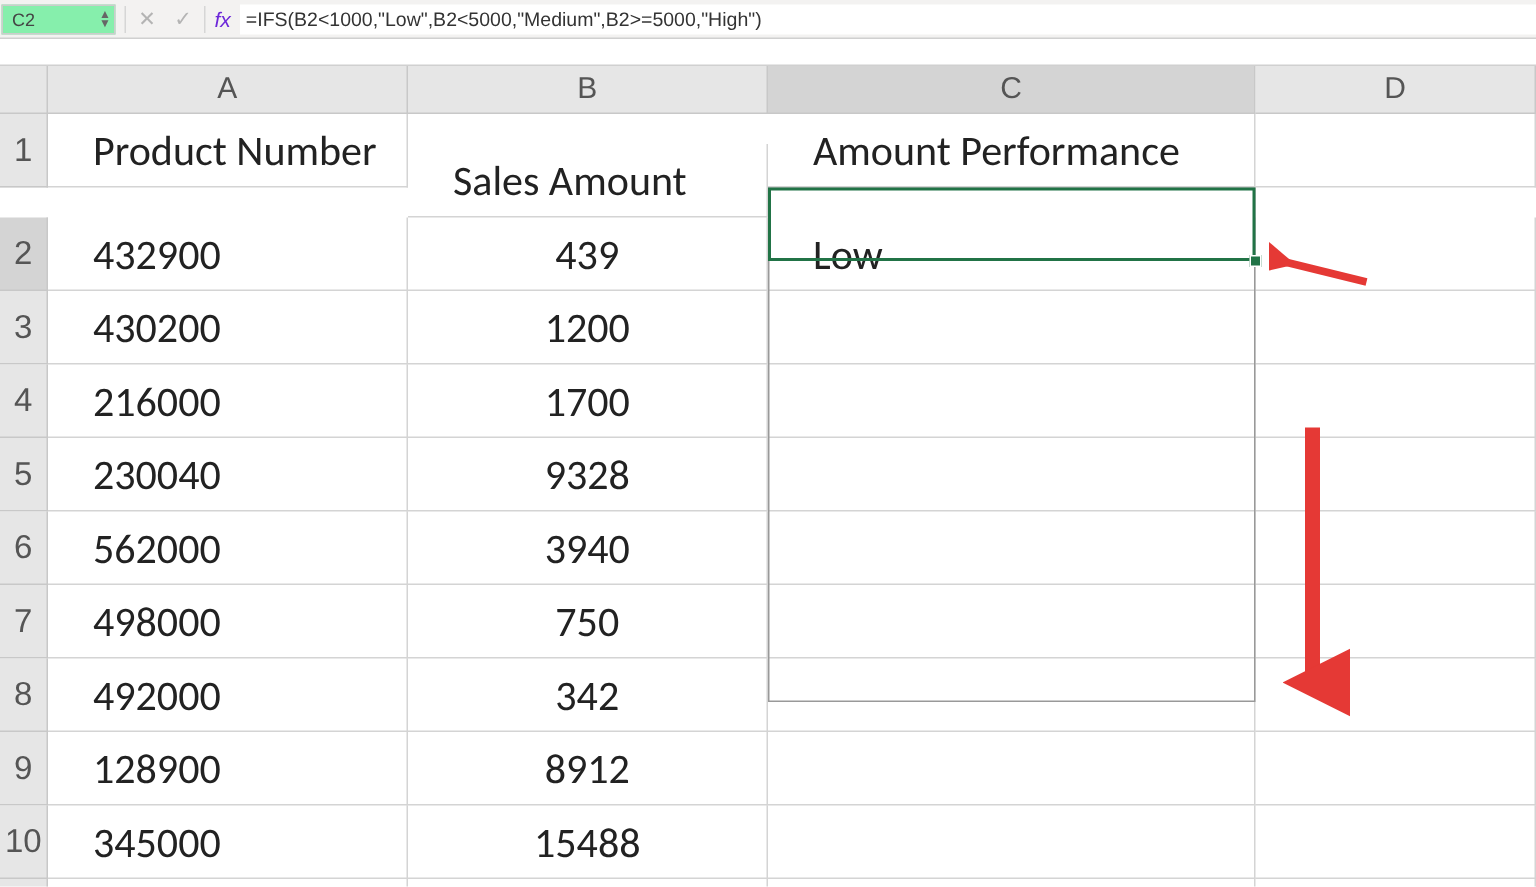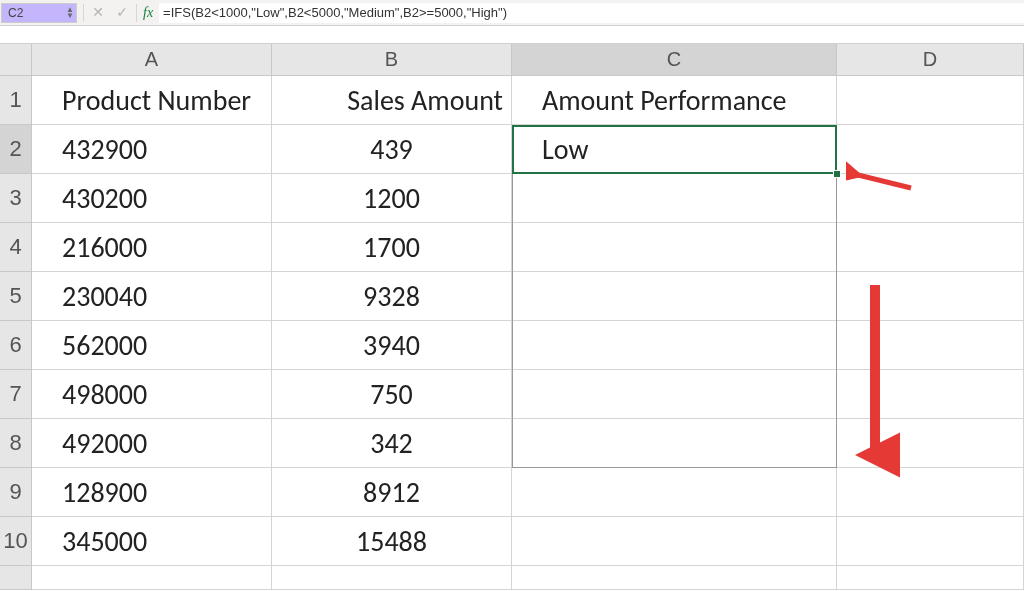--- a/index.html
+++ b/index.html
@@ -16,21 +16,21 @@
     height: 26px;
     background: #f3f2f1;
     border-bottom: 1px solid #d0d0d0;
     display: flex;
     align-items: center;
     font-size: 12px;
   }
   .name-box {
     width: 76px;
     height: 20px;
-    background: #c4b5fd;
+    background: #86efac;
     border: 1px solid #ccc;
     margin: 0 4px 0 1px;
     display: flex;
     align-items: center;
     justify-content: space-between;
     padding: 0 2px 0 6px;
     font-family: Arial, sans-serif;
     font-size: 12px;
     color: #444;
   }
@@ -51,22 +51,22 @@
     font-size: 14px;
   }
   .fb-sep {
     width: 1px;
     height: 18px;
     background: #d6d6d6;
     margin: 0 2px;
   }
   .fx-label {
     font-style: italic;
-    font-family: Liberation Serif, serif;
-    color: #15803d;
+    font-family: Liberation Sans, sans-serif;
+    color: #6d28d9;
     font-size: 14px;
     margin: 0 6px 0 4px;
   }
   .formula-input {
     flex: 1;
     height: 20px;
     background: #fff;
     border: none;
     font-size: 13px;
     font-family: 'Segoe UI', Arial, sans-serif;
@@ -201,21 +201,21 @@
   <div class="col-header">
       <span>D</span>
     </div>
 
   <div class="row-header row1">
       <span>1</span>
     </div>
   <div class="cell left hdr-row row1">
       <span>Product Number</span>
     </div>
-  <div class="cell left hdr-row row1" style="justify-content:flex-end;padding-right:8px;">
+  <div class="cell left hdr-row row1" style="padding-right:8px;margin-top:20px;">
       <span>Sales Amount</span>
     </div>
   <div class="cell left hdr-row row1">
       <span>Amount Performance</span>
     </div>
   <div class="cell row1"></div>
 
   <div class="row-header sel" style="height:49px">
       <span>2</span>
     </div>

